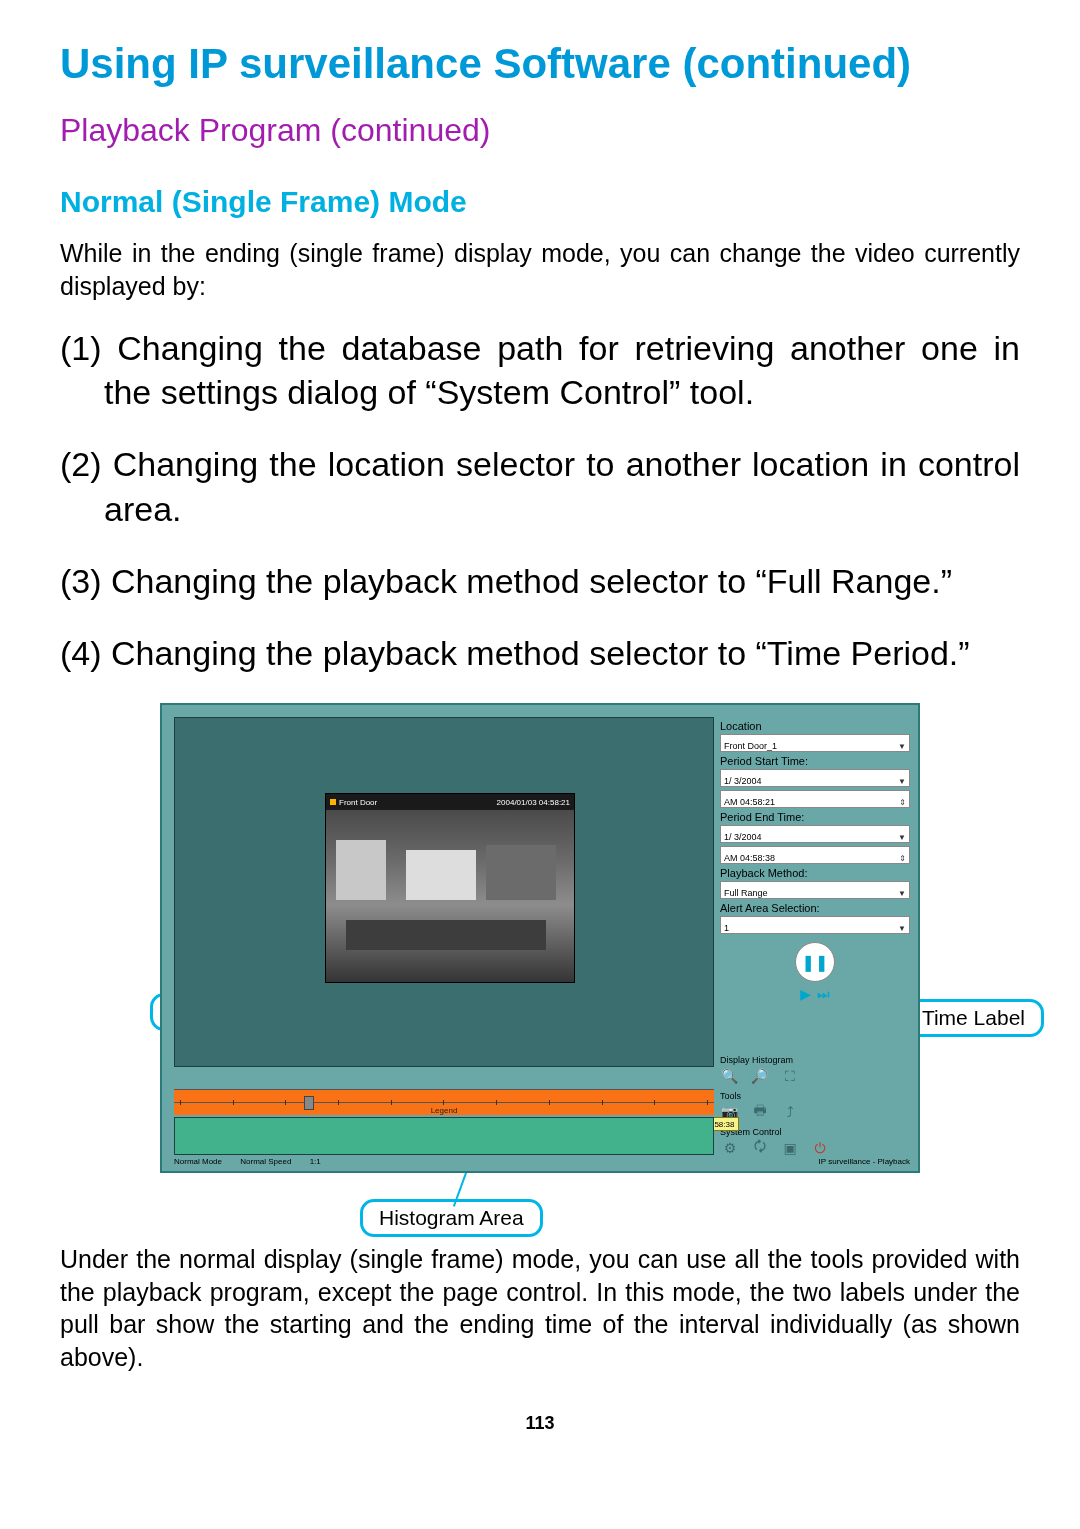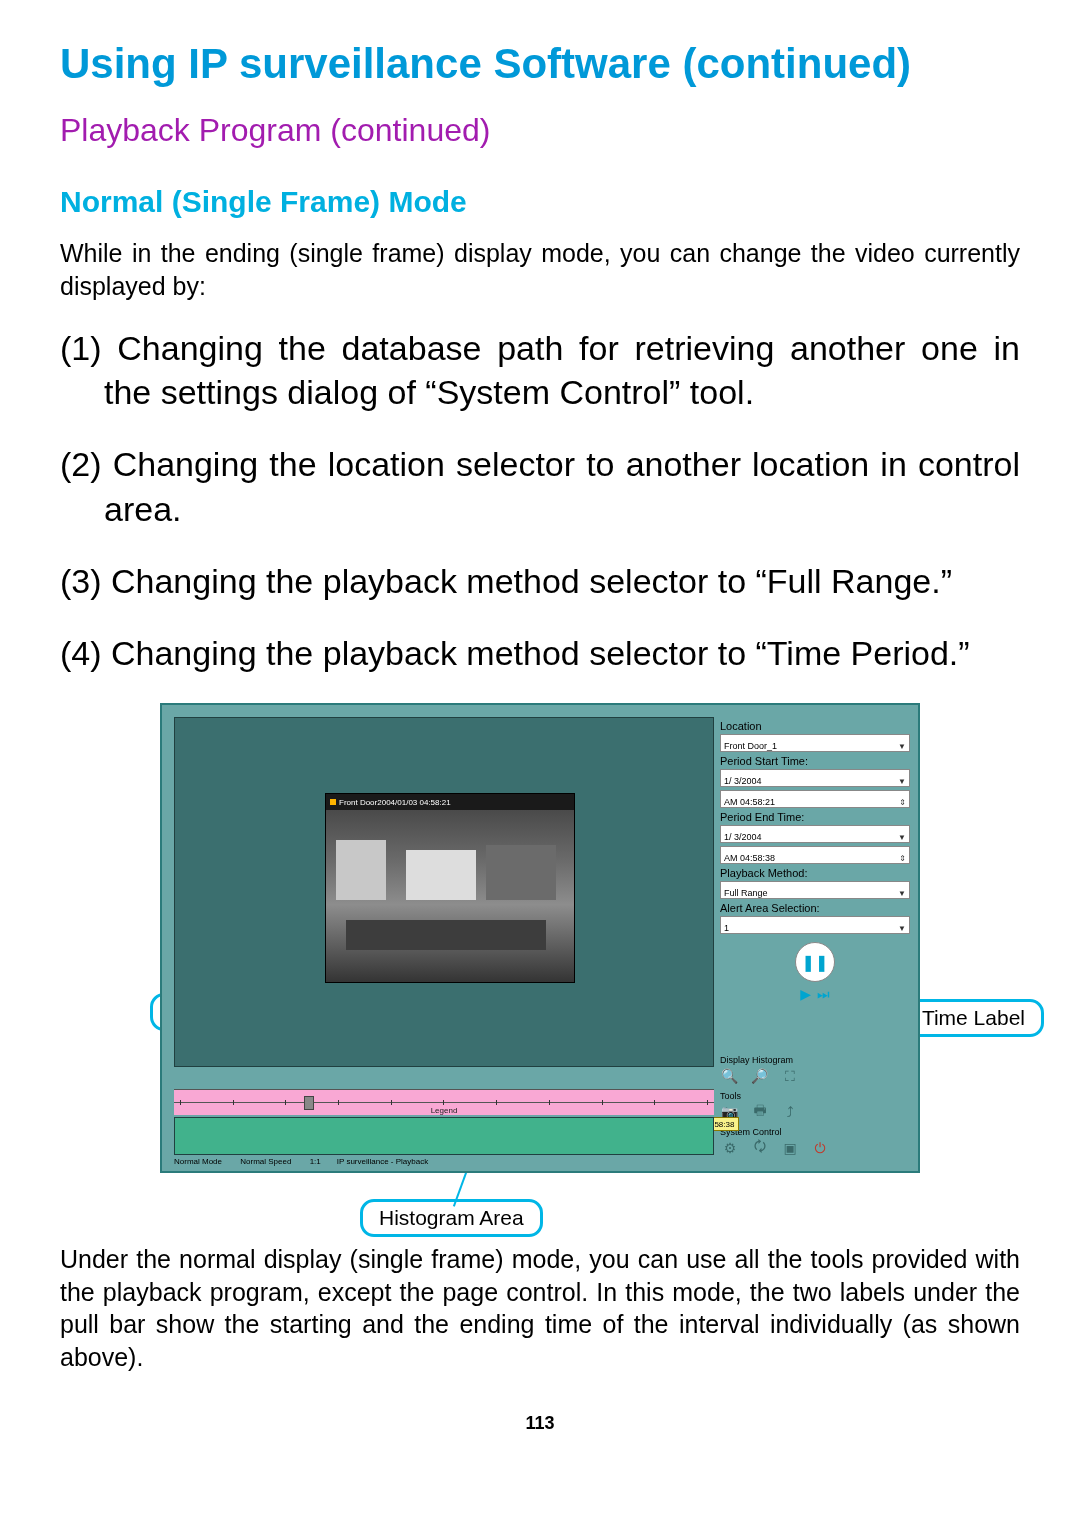--- a/index.html
+++ b/index.html
@@ -75,20 +75,21 @@
     width: 250px;
     height: 190px;
     background: linear-gradient(180deg,#5a5a5a 0%, #7e7e7e 40%, #9a9a9a 60%, #606060 100%);
     border: 1px solid #000;
   }
   .video-frame .tbar {
     height: 16px;
     background: #1a1a1a;
     display: flex;
     align-items: center;
+    justify-content: space-between;
     padding: 0 4px;
     font-size: 8px;
     color: #fff;
   }
   .tbar .dot { width:6px;height:6px;background:#ffb400;border-radius:0; display:inline-block;margin-right:3px;}
   .office-scene {
     position: relative;
     height: calc(100% - 16px);
     background: linear-gradient(180deg,#4a4a4a 0%, #6b6b6b 30%, #8d8d8d 55%, #343434 100%);
     overflow: hidden;
@@ -143,21 +144,21 @@
   .rl-label { font-size:9px; color:#000; margin-bottom:2px; }
   .rl-icons { display:flex; gap:10px; font-size:14px; color:#3a6a6a; align-items:center; }
   .rl-icons span { width:20px;height:18px; display:inline-flex;align-items:center;justify-content:center; }
   
   .pullbar-zone {
     position: absolute;
     left: 12px;
     bottom: 56px;
     width: 540px;
     height: 26px;
-    background: #f9a8d4;
+    background: #f97316;
     border-top: 1px solid #555;
   }
   .pullbar-zone::before{
     content:"";
     position:absolute;
     left:0;right:0;top:12px;height:1px;background:#555;
   }
   .pullbar-slider{
     position:absolute;left:130px;top:6px;width:10px;height:14px;background:#888;border:1px solid #444;
   }
@@ -174,21 +175,21 @@
   .time-chip.end{ left: 494px; bottom: 40px; }
   .histogram {
     position:absolute;
     left:12px; bottom:16px;
     width:540px; height:38px;
     background:#41b28c;
     border:1px solid #204040;
   }
   .statusbar{
     position:absolute;left:12px;right:8px;bottom:2px;height:12px;
-    font-size:8px;color:#000;display:flex;
+    font-size:8px;color:#000;display:flex;justify-content:space-between;
   }
   .statusbar span{margin-right:16px;}
   
   .callout {
     position: absolute;
     border: 3px solid #00b6e6;
     border-radius: 14px;
     padding: 4px 16px;
     font-size: 21px;
     color: #000;

